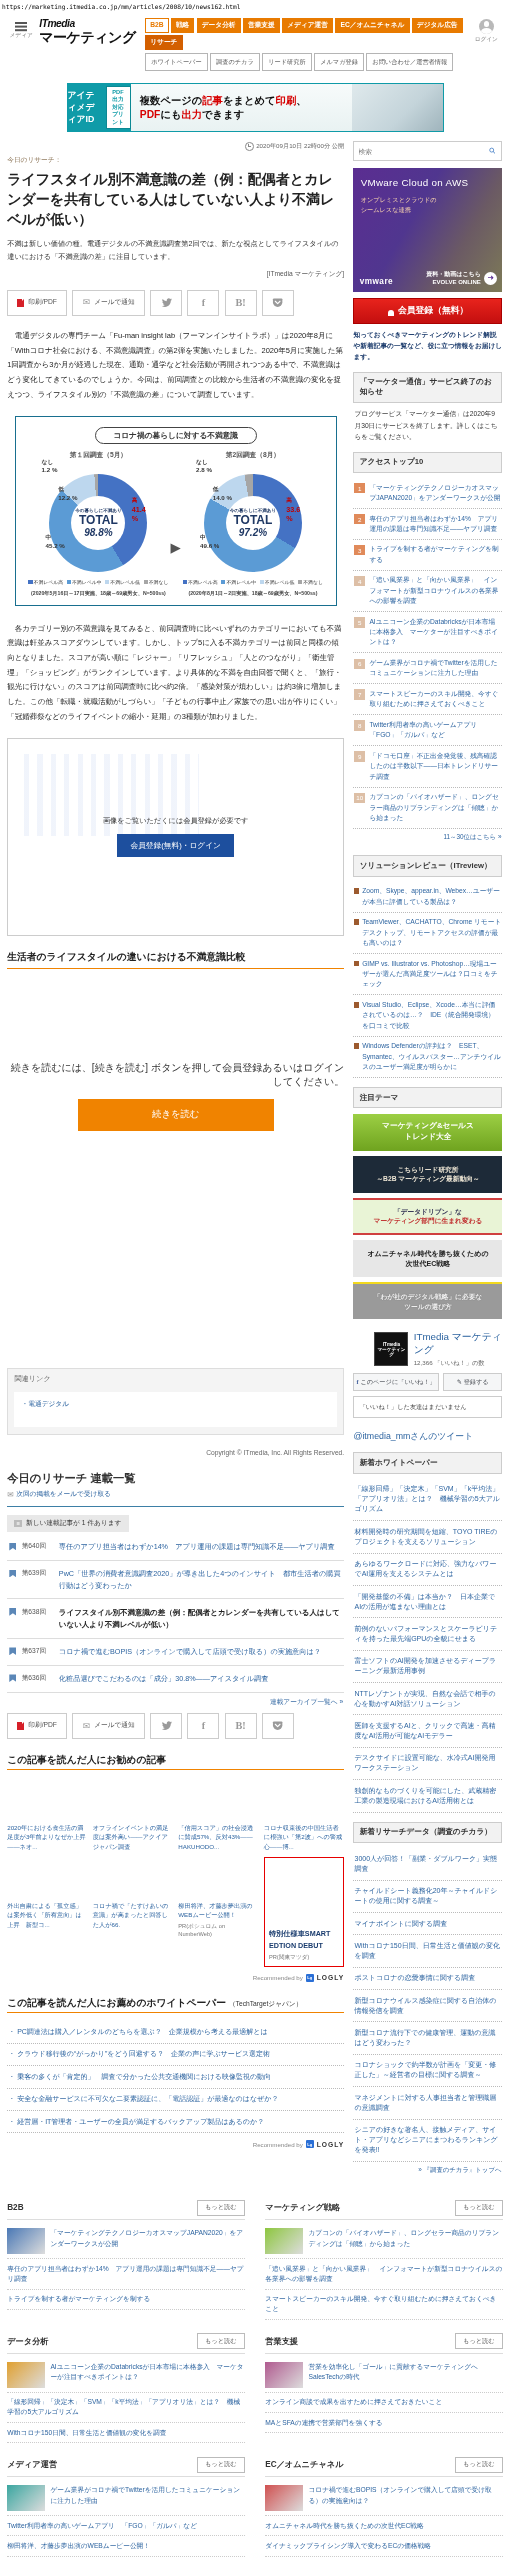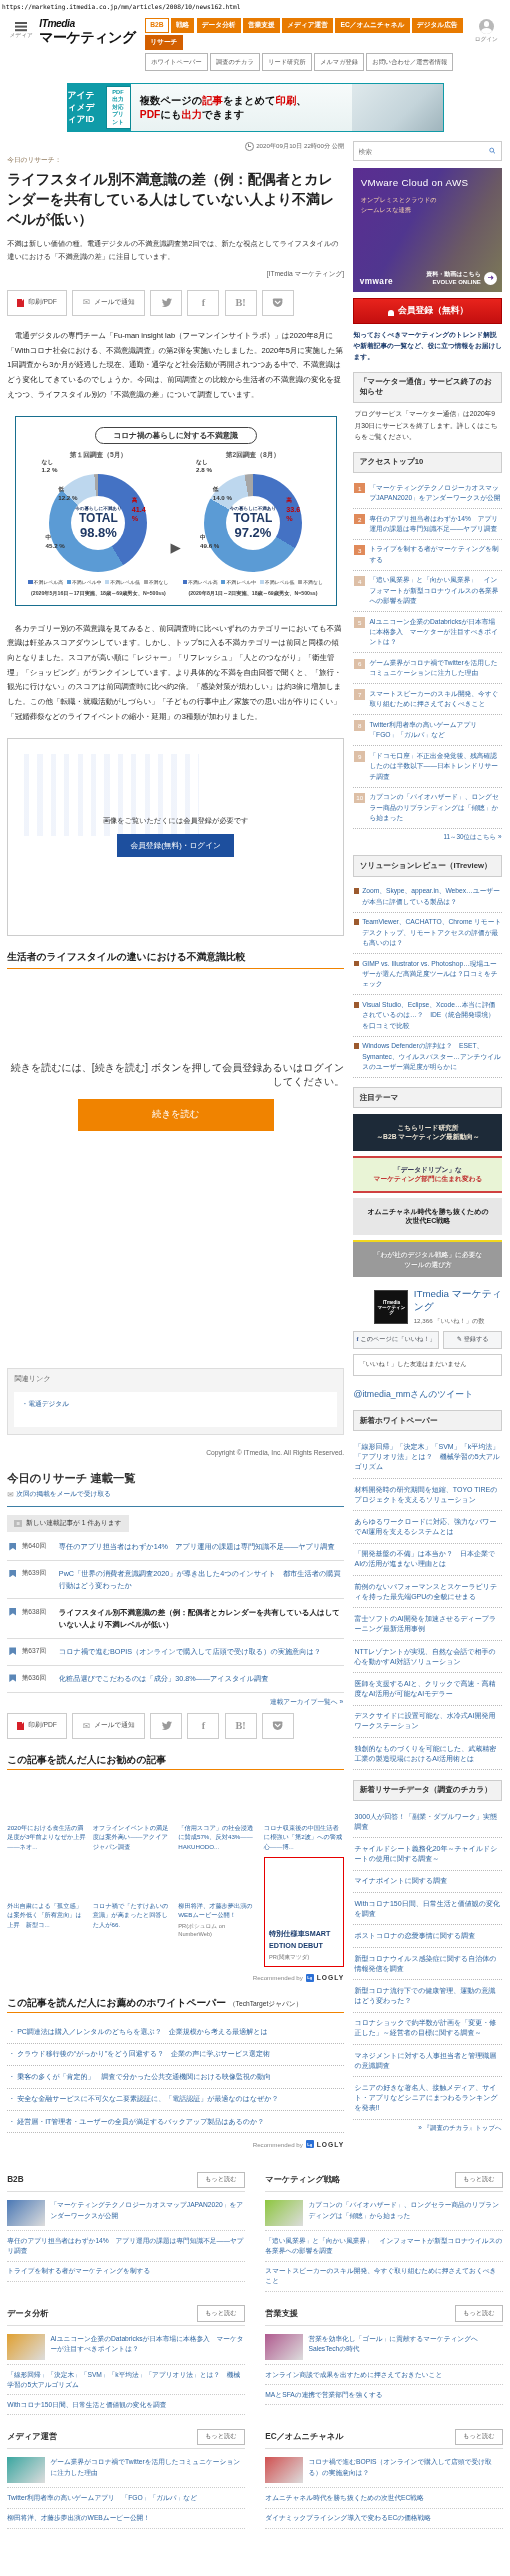--- a/index.html
+++ b/index.html
@@ -62,21 +62,21 @@
   .pillwrap{text-align:center;margin-bottom:7.2px;}
   .pill{display:inline-block;border:1px solid #444;border-radius:11.3px;padding:2.6px 17.5px;font-size:7.7px;font-weight:bold;color:#333;}
   .charts{display:flex;justify-content:center;align-items:flex-start;gap:2.1px;}
   .chart{width:140px;text-align:center;}
   .chart-name{font-size:6.7px;font-weight:bold;color:#555;margin-bottom:13.4px;}
   .donutwrap{position:relative;width:98px;height:98px;margin:0 auto;}
   .donut{width:98px;height:98px;border-radius:50%;}
   .hole{position:absolute;left:50%;top:50%;transform:translate(-50%,-50%);width:54px;height:54px;border-radius:50%;background:#fff;display:flex;flex-direction:column;align-items:center;justify-content:center;color:#1f3864;font-weight:bold;}
   .hole .h1{font-size:4.6px;}
   .hole .h2{font-size:12px;}
-  .hole .h3{font-size:13px;}
+  .hole .h3{font-size:10px;font-style:italic;}
   .slbl{position:absolute;font-size:5.7px;font-weight:bold;color:#333;line-height:1.3;text-align:left;}
   .slbl .pc{font-size:6.2px;}
   .slbl-hi{color:#c00000;}
   .slbl-hi .pc{font-size:7.2px;}
   .arrow{align-self:center;color:#555;font-size:13.4px;margin-top:46px;}
   .legend{display:flex;justify-content:center;gap:3.6px;font-size:4.9px;color:#333;margin-top:7.2px;white-space:nowrap;}
   .legend i{display:inline-block;width:4.1px;height:4.1px;margin-right:1px;}
   .fnote{font-size:5.2px;font-weight:bold;color:#444;margin-top:5.2px;}
   
   .gated{border:0.5px solid #ccc;height:196px;position:relative;margin:2.1px 0 15.5px;display:flex;flex-direction:column;align-items:center;justify-content:center;}
@@ -589,20 +589,24 @@
           <span class="txt lnk">Visual Studio、Eclipse、Xcode…本当に評価されているのは…？　IDE（統合開発環境）を口コミで比較</span>
         </div>
         <div class="sb-item">
           <span class="bq"></span>
           <span class="txt lnk">Windows Defenderの評判は？　ESET、Symantec、ウイルスバスター…アンチウイルスのユーザー満足度が明らかに</span>
         </div>
       </div>
 
     <div class="shead">注目テーマ</div>
     <div id="themes">
+        <div class="theme t1">
+          <div>マーケティング&amp;セールス</div>
+          <div>トレンド大全</div>
+        </div>
         <div class="theme t2">
           <div>こちらリード研究所</div>
           <div>～B2B マーケティング最新動向～</div>
         </div>
         <div class="theme t4">
           <div class="">「データドリブン」な</div>
           <div class="acc">マーケティング部門に生まれ変わる</div>
         </div>
         <div class="theme t5">
           <div>オムニチャネル時代を勝ち抜くための</div>

